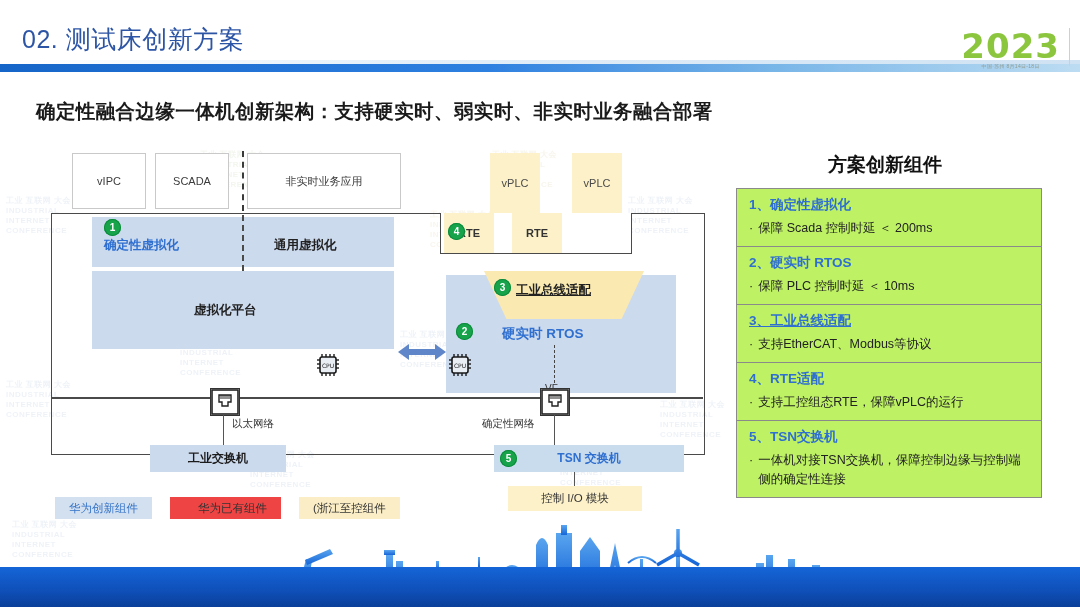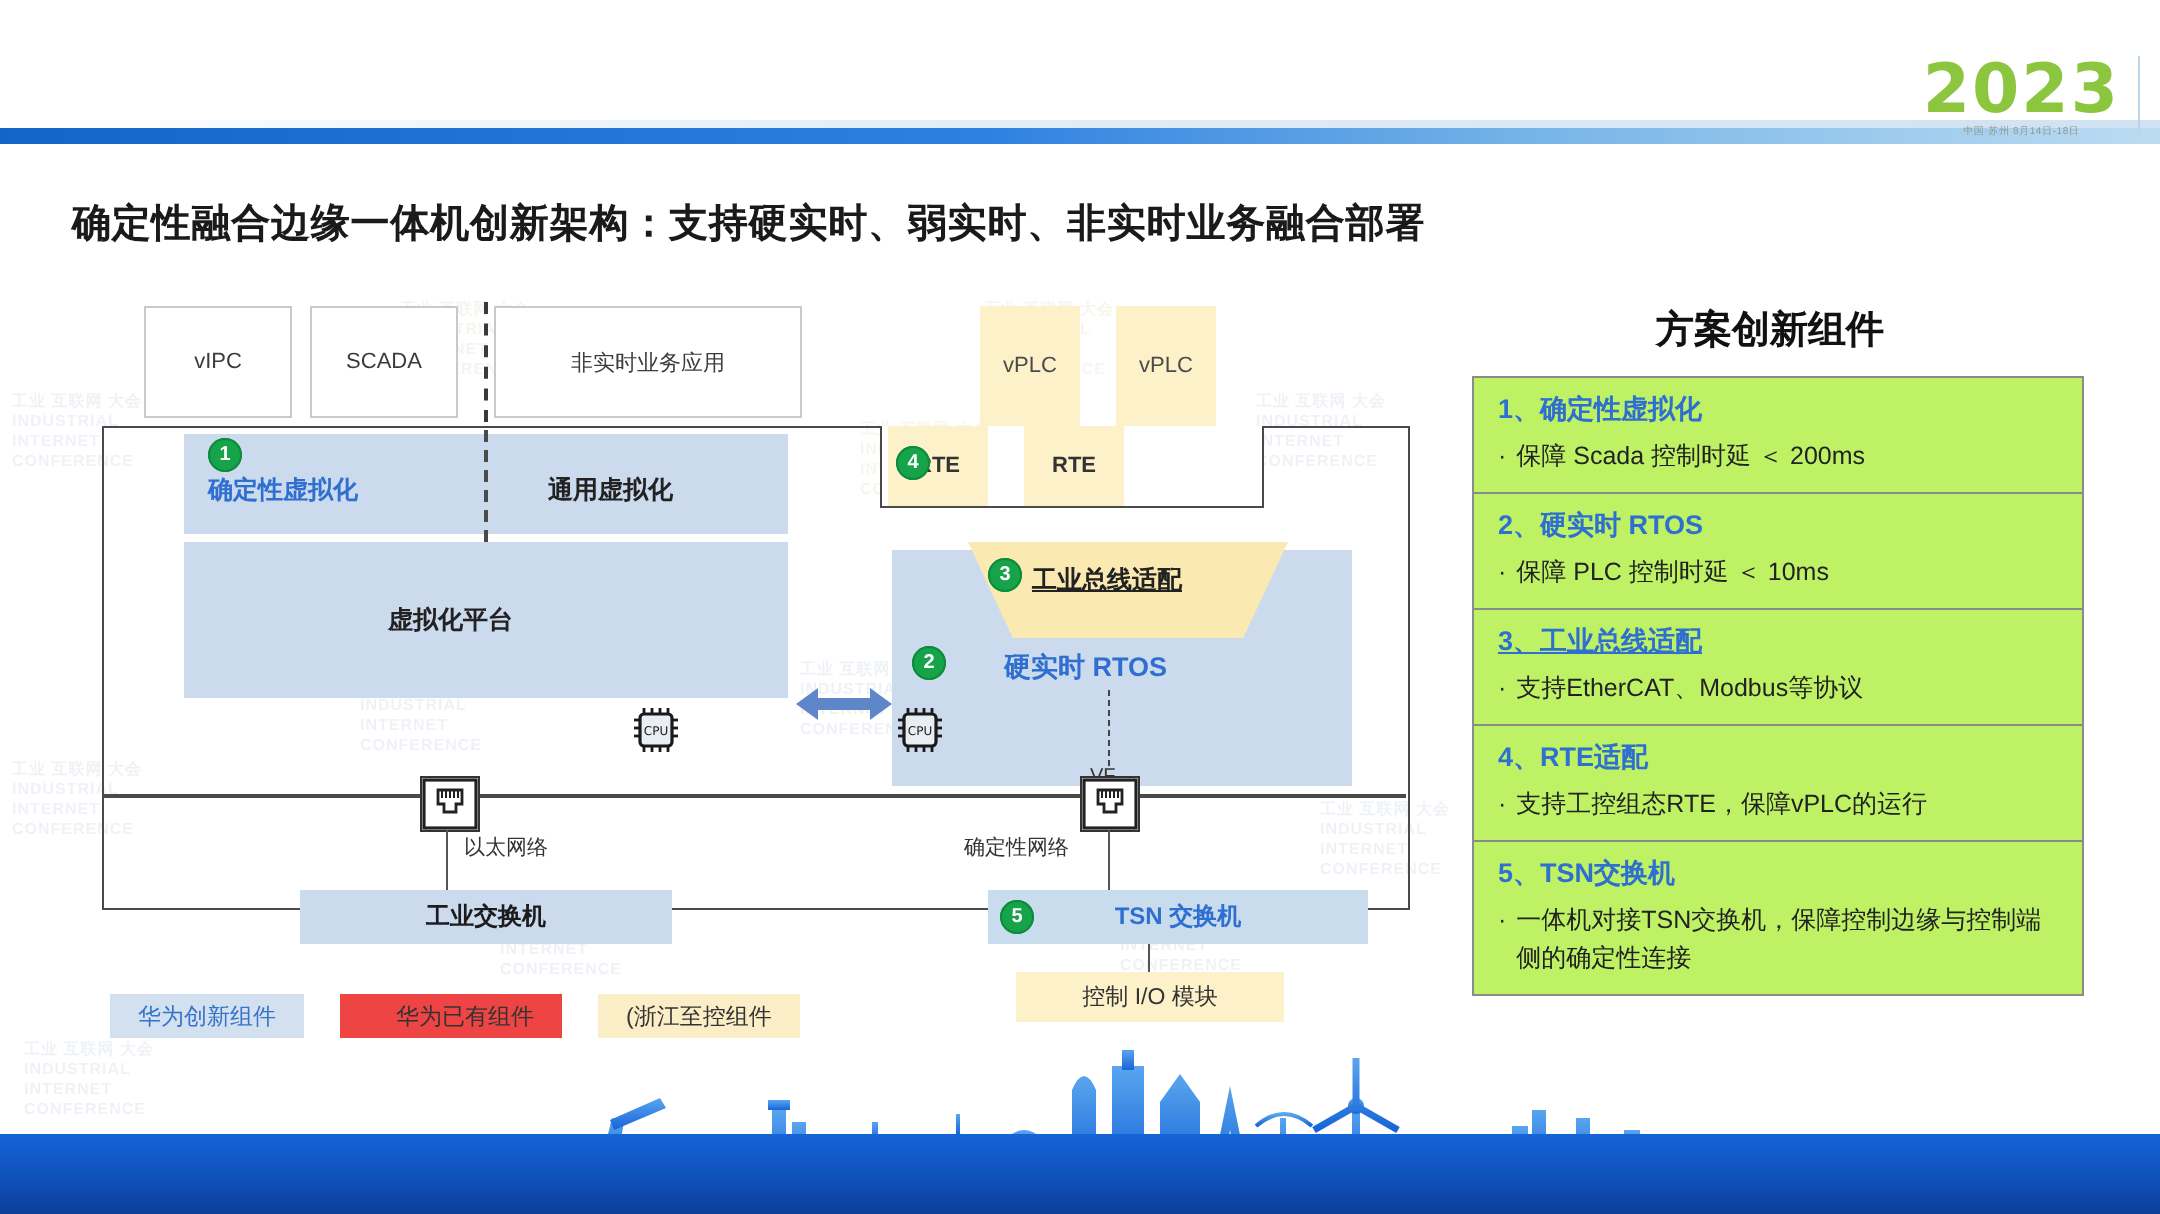--- a/index.html
+++ b/index.html
@@ -43,21 +43,21 @@
   
   .diag{position:absolute;left:42px;top:145px;width:670px;height:375px;}
 
   .app-row{position:absolute;left:30px;top:8px;display:flex;gap:9px;justify-content:flex-end;}
   .app-box{background:#fff;border:1px solid #c9c9c9;display:flex;align-items:center;
            justify-content:center;font-size:11px;color:#3c3c3c;height:54px;}
   .app-box.vipc{width:72px;}
   .app-box.scada{width:72px;}
   .app-box.nrt{width:152px;margin-left:9px;}
 
-  .vplc-row{position:absolute;left:448px;top:8px;display:flex;gap:18px;}
+  .vplc-row{position:absolute;left:448px;top:8px;display:flex;gap:32px;}
   .vplc{background:#fdf1c9;width:50px;height:60px;display:flex;align-items:center;
         justify-content:center;font-size:11px;color:#4a4a4a;}
 
   .frame{position:absolute;left:9px;top:68px;width:652px;height:240px;
          border:1.6px solid #4a4a4a;background:transparent;}
 
   .hv-left{position:absolute;left:50px;top:72px;width:302px;height:50px;background:#ccdaee;}
   .hv-right{position:absolute;left:50px;top:126px;width:302px;height:78px;background:#ccdaee;}
   .hv-divider{position:absolute;left:200px;top:70px;height:56px;border-left:2px dashed #4a4a4a;}
   .app-divider{position:absolute;left:200px;top:6px;height:60px;border-left:2px dashed #3a3a3a;}
@@ -90,21 +90,21 @@
   .rj45{position:absolute;width:28px;height:26px;background:#fff;border:1.5px solid #333;}
 
   .netlbl{position:absolute;font-size:10.5px;color:#333;}
   .vf{position:absolute;font-size:10px;color:#333;}
 
   .vline{position:absolute;width:1.4px;background:#555;}
   .dline{position:absolute;border-left:1.6px dashed #444;}
 
   .sw{position:absolute;height:27px;display:flex;align-items:center;justify-content:center;
       font-size:12px;font-weight:700;}
-  .sw.ind{left:108px;top:300px;width:186px;background:#ccdaee;color:#1c1c1c;}
+  .sw.ind{left:108px;top:300px;width:136px;background:#ccdaee;color:#1c1c1c;}
   .sw.tsn{left:452px;top:300px;width:190px;background:#c9dced;color:#2f6fd0;}
   .io{position:absolute;left:466px;top:341px;width:134px;height:25px;background:#fdf1c9;
       display:flex;align-items:center;justify-content:center;font-size:11.5px;color:#333;}
 
   
   .legend{position:absolute;left:55px;top:497px;display:flex;gap:18px;}
   .lg{height:22px;display:flex;align-items:center;justify-content:center;
       font-size:11.5px;padding:0 14px;}
   .lg.a{background:#d3e0f0;color:#3574c8;}
   .lg.b{background:#ef4444;color:#333;padding-left:28px;}
@@ -181,20 +181,21 @@
 CONFERENCE</div>
   <div class="wm y" style="left:430px;top:210px;">工业 互联网 大会
 INDUSTRIAL
 INTERNET
 CONFERENCE</div>
   <div class="wm" style="left:660px;top:400px;">工业 互联网 大会
 INDUSTRIAL
 INTERNET
 CONFERENCE</div>
 
+  <div class="hdr-title">02. 测试床创新方案</div>
   <div class="hdr-bar2"></div>
   <div class="hdr-bar"></div>
 
   <div class="logo">
     <div style="display:flex;flex-direction:column;align-items:center;">
       <div class="logo-year">
         <span>2023</span>
       </div>
       <div class="logo-date">中国·苏州  8月14日-18日</div>
     </div>

